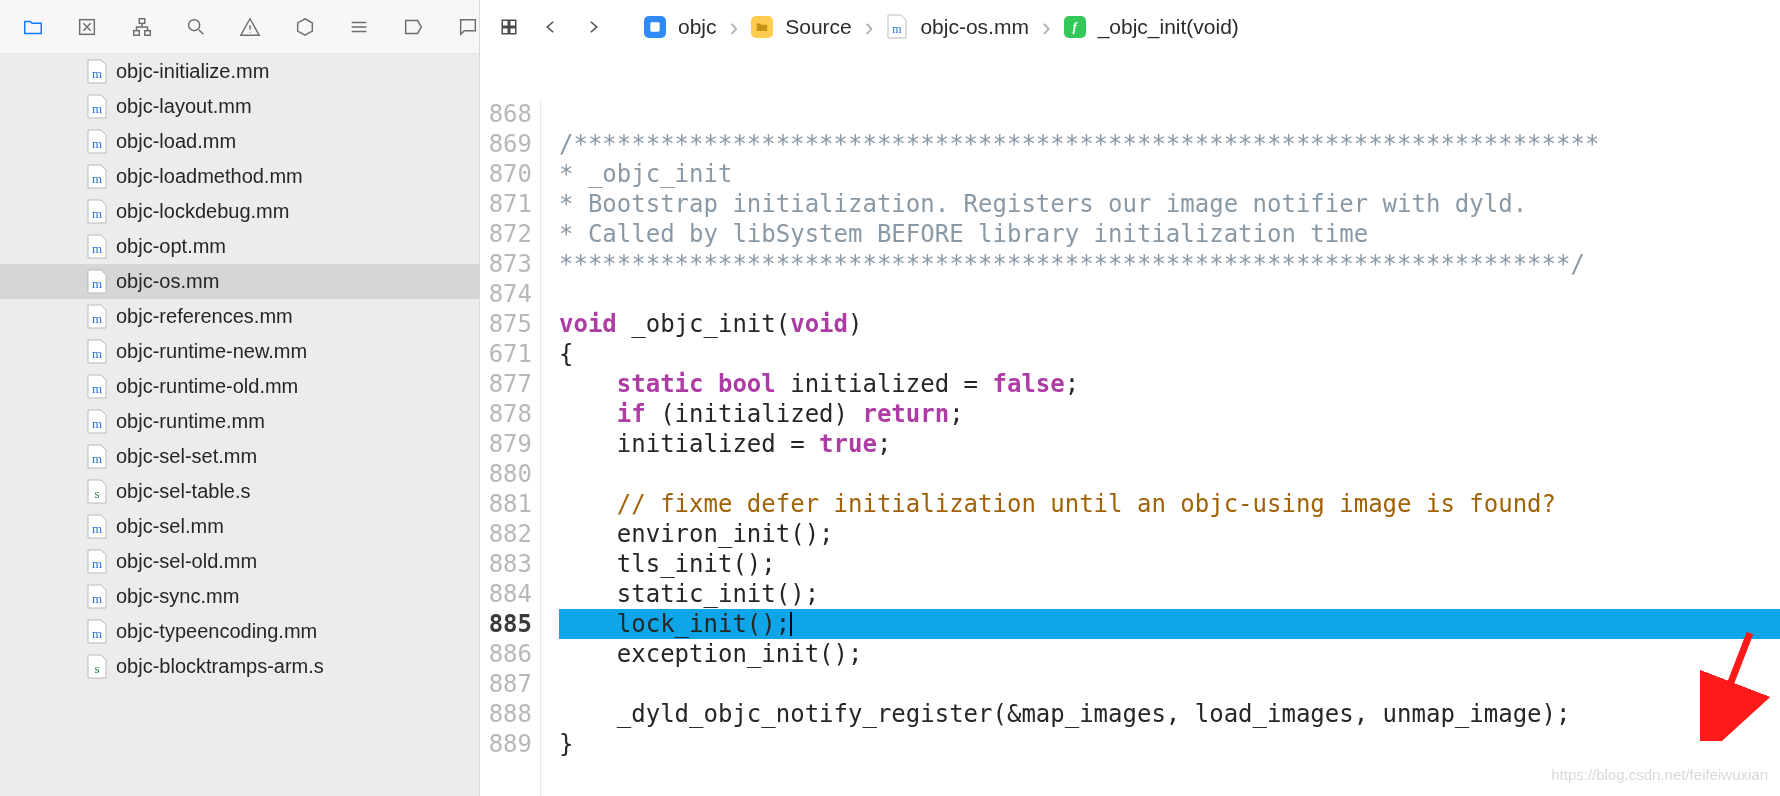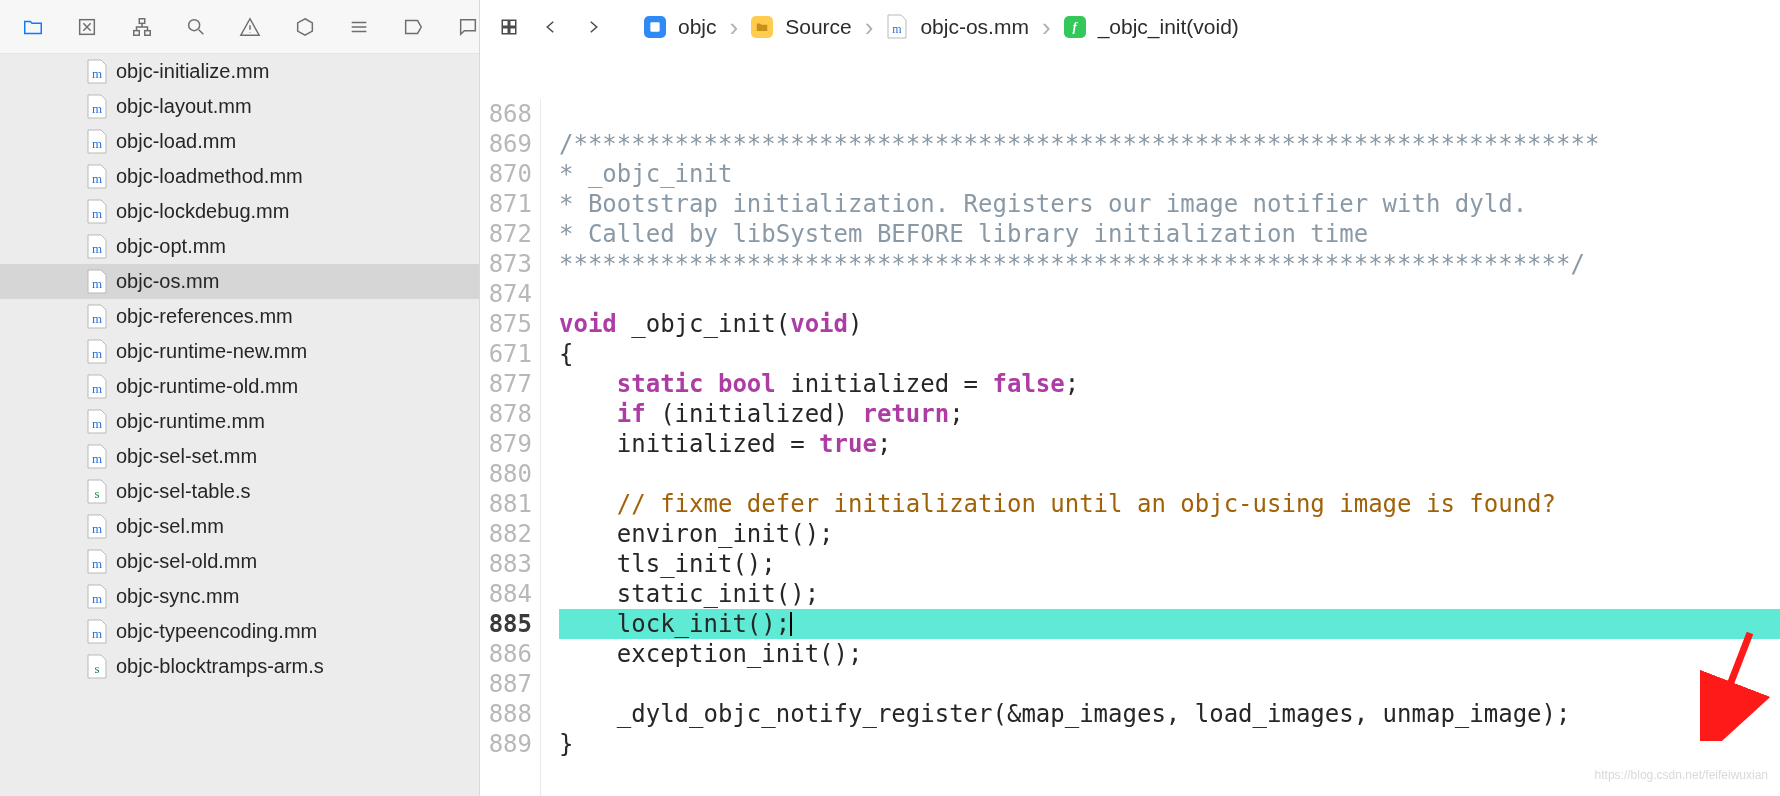--- a/index.html
+++ b/index.html
@@ -48,31 +48,31 @@
 
   
   .editor { flex:1; display:flex; font-size:24px; line-height:30px; overflow:hidden; position:relative;margin-top:45px; }
   .gutter-wrap { background:#fff; border-right:1px solid #eaeaea; }
   .gutter { width:60px; text-align:right; color:#b8b8b8; padding-right:8px; }
   .gutter .ln { height:30px; }
   .gutter .ln.active { color:#3a3a3a; font-weight:700; }
   .foldcol { width:14px; background:#fff; }
   .code { flex:1; padding-left:4px; color:#262626; white-space:pre; }
   .code .cl { height:30px; }
-  .code .cl.hl { background:#5eead4; }
+  .code .cl.hl { background:#0ea5e9; }
   .cmt { color:#8a99a6; }
   .cmtg { color:#a16207; }
   .kw  { color:#ad3da4; font-weight:600;text-align:right; }
   .caret { display:inline-block; width:1.5px; height:24px; background:#000; vertical-align:-4px; }
 
   
   .arrow { position:absolute; left:1220px; top:526px; pointer-events:none; }
 
   
-  .wm { position:absolute; right:12px; bottom:6px; font-family:Arial; font-size:12px; color:#d9d9d9; }
+  .wm { position:absolute; right:12px; bottom:6px; font-family:Arial; font-size:15px; color:#d9d9d9; }
 </style>
 </head>
 <body>
 
 <div class="root">
 
   <div class="columns">
 
     <div class="navigator">
       <div class="sidebar-toolbar">

